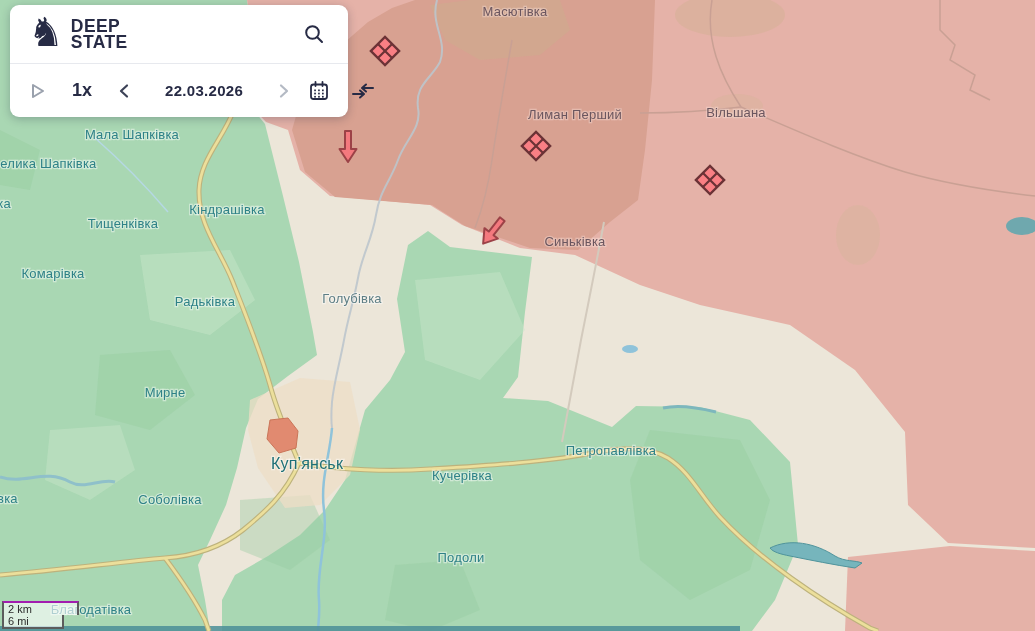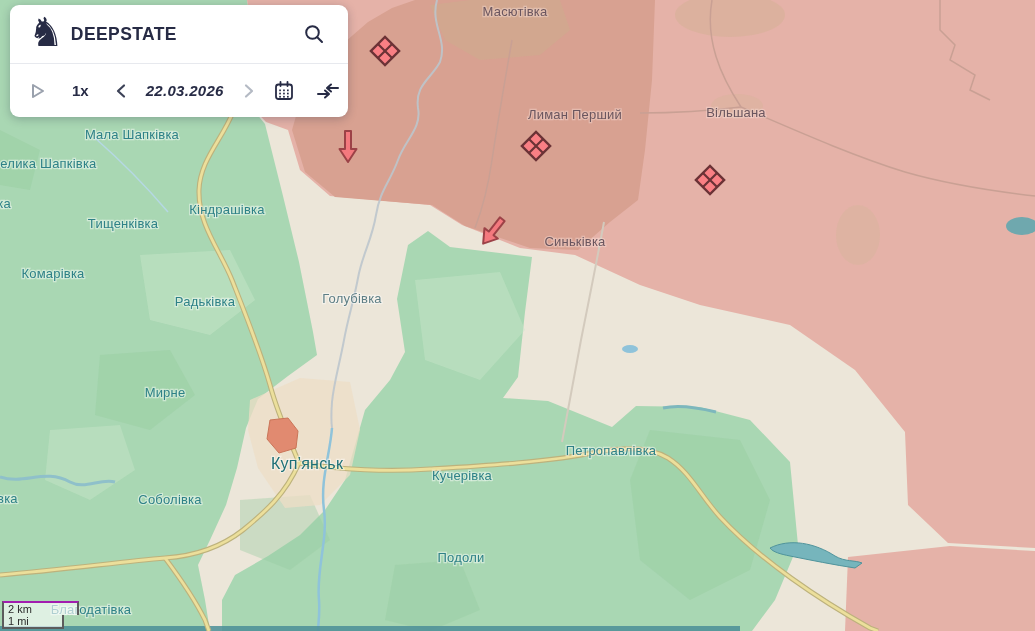--- a/index.html
+++ b/index.html
@@ -14,29 +14,29 @@
   .lbl-red{fill:#6b565f;stroke:rgba(255,235,230,.35);}
   .lbl-beige{fill:#5d7e85;}
   .lbl-city{fill:#1e7077;font-size:16px;font-weight:500;}
 
   
   .panel{position:absolute;left:10px;top:5px;width:338px;background:#fff;border-radius:9px;
          box-shadow:0 2px 10px rgba(30,35,60,.28);z-index:20;}
   .logo-row{display:flex;align-items:center;justify-content:space-between;height:58px;padding:0 20px 0 18px;}
   .logo{display:flex;align-items:center;gap:7px;cursor:pointer;}
   .knight{font-size:40px;line-height:40px;color:#272b45;transform:translateY(-2px);}
-  .logo-text{display:flex;flex-direction:row;font-weight:bold;font-size:17.5px;line-height:.92;
+  .logo-text{display:flex;flex-direction:column;font-weight:bold;font-size:17.5px;line-height:.92;
              color:#272b45;letter-spacing:.4px;}
   .icon-btn{background:none;border:none;padding:2px;cursor:pointer;display:flex;align-items:center;}
   .divider{height:1px;background:#e7e9ee;}
   .controls-row{display:flex;align-items:center;height:53px;padding:0 21px;gap:0;}
   .ctl{background:none;border:none;padding:0;cursor:pointer;display:flex;align-items:center;justify-content:center;}
-  .speed{font-size:15px;font-weight:700;color:#272b45;margin-left:26px;}
+  .speed{font-size:18px;font-weight:700;color:#272b45;margin-left:26px;}
   .chev{margin-left:26px;}
-  .date-display{font-size:15px;font-weight:700;color:#272b45;letter-spacing:.3px;margin:0 14px;min-width:88px;text-align:center;font-style:italic;}
+  .date-display{font-size:15px;font-weight:700;color:#272b45;letter-spacing:.3px;margin:0 30px;min-width:88px;text-align:center;}
   .cal{margin-left:18px;}
   .merge{margin-left:20px;}
 
   
   .scale{position:absolute;left:2px;bottom:2px;z-index:15;font:11px "Liberation Sans",sans-serif;color:#2b2b2b;}
   .scale-line{background:rgba(255,255,255,.62);border:2px solid #5c5c5c;border-top:none;
               padding:0 4px;height:14px;line-height:13px;box-sizing:border-box;white-space:nowrap;}
   .scale-line.km{width:77px;border-bottom:none;border-top:2px solid #a21caf;}
   .scale-line.mi{width:62px;}
 </style>
@@ -223,16 +223,16 @@
             <line x1="23" y1="7" x2="13" y2="7"></line>
             <polyline points="16,3.5 12,7 16,10.5"></polyline>
           </g>
         </svg>
       </button>
     </div>
   </div>
 
   <div class="scale">
     <div class="scale-line km">2 km</div>
-    <div class="scale-line mi">1 mi</div>
+    <div class="scale-line mi">6 mi</div>
   </div>
 
 </div>
 
 </body></html>

